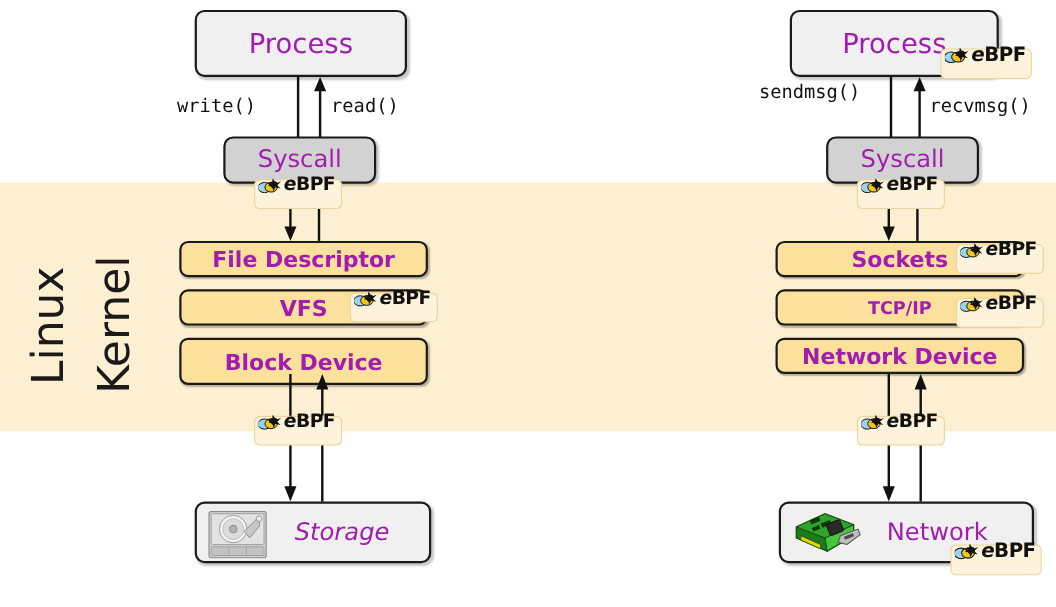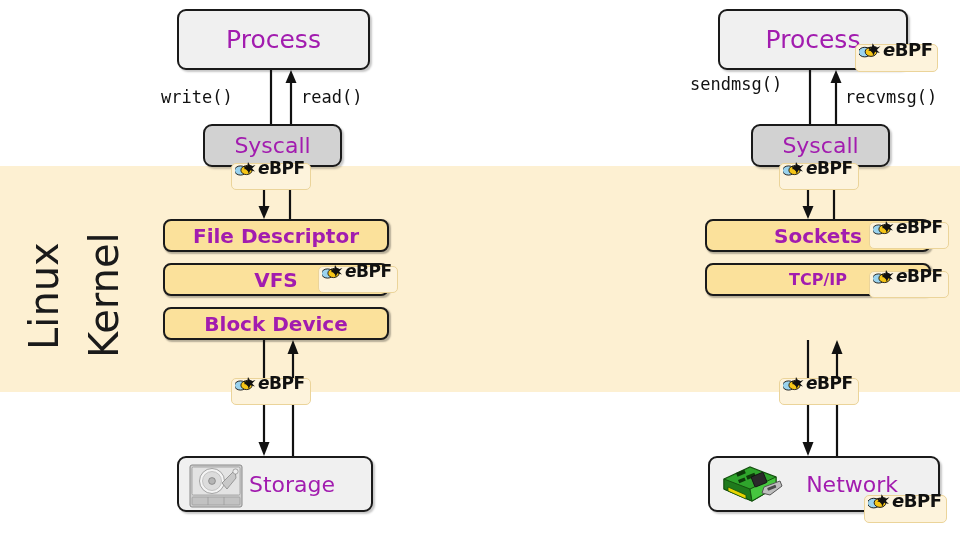--- a/index.html
+++ b/index.html
@@ -182,21 +182,21 @@
     <svg class="bee" width="22" height="17" viewBox="0 0 22 17">
       <ellipse cx="5.5" cy="10.5" rx="6" ry="4.6" fill="#9BD3EE" stroke="#111" stroke-width="0.9"></ellipse>
       <ellipse cx="11.5" cy="10.2" rx="5.6" ry="4.4" fill="#F5C518" stroke="#111" stroke-width="0.9"></ellipse>
       <path d="M9.2 6.2 L13.4 10.8 M11.0 5.6 L14.6 9.8" stroke="#111" stroke-width="1.5"></path>
       <path d="M13.0 2.0 L15.8 6.6 L20.5 5.0 L17.0 8.4 L20.0 11.4 L15.4 10.2 L13.6 14.0 L12.6 9.6 L8.8 9.0 L12.2 6.6 Z" fill="#111"></path>
       <circle cx="15.2" cy="7.0" r="2.1" fill="#111"></circle>
     </svg>
     <span class="txt" style="font-size:17px;"><span class="e">e</span>BPF</span>
   </div>
 
-  <div class="box box-yellow" style="left:163px; top:307px; width:226px; height:33px; font-size:20px; font-weight:600;">
+  <div class="box box-yellow" style="left:163px; top:307px; width:226px; height:43px; font-size:20px; font-weight:600;">
     <span class="lbl">Block Device</span>
   </div>
 
   <div class="arrow" style="left:254px; top:340px;">
     <svg width="20" height="116" viewBox="0 0 20 116">
       <line x1="10" y1="0" x2="10" y2="106" stroke="#111" stroke-width="2.2"></line>
       <polygon points="10,116 4.5,102 15.5,102" fill="#111"></polygon>
     </svg>
   </div>
   <div class="arrow" style="left:283px; top:340px;">
@@ -210,21 +210,21 @@
     <svg class="bee" width="22" height="17" viewBox="0 0 22 17">
       <ellipse cx="5.5" cy="10.5" rx="6" ry="4.6" fill="#9BD3EE" stroke="#111" stroke-width="0.9"></ellipse>
       <ellipse cx="11.5" cy="10.2" rx="5.6" ry="4.4" fill="#F5C518" stroke="#111" stroke-width="0.9"></ellipse>
       <path d="M9.2 6.2 L13.4 10.8 M11.0 5.6 L14.6 9.8" stroke="#111" stroke-width="1.5"></path>
       <path d="M13.0 2.0 L15.8 6.6 L20.5 5.0 L17.0 8.4 L20.0 11.4 L15.4 10.2 L13.6 14.0 L12.6 9.6 L8.8 9.0 L12.2 6.6 Z" fill="#111"></path>
       <circle cx="15.2" cy="7.0" r="2.1" fill="#111"></circle>
     </svg>
     <span class="txt" style="font-size:17px;"><span class="e">e</span>BPF</span>
   </div>
 
-  <div class="box box-gray" style="left:177px; top:456px; width:196px; height:56px; font-size:22px; justify-content:flex-end; padding-right:36px;">
+  <div class="box box-gray" style="left:177px; top:456px; width:215px; height:56px; font-size:22px; justify-content:flex-end; padding-right:36px;font-style:italic;">
     <svg class="dev-icon" width="54" height="44" viewBox="0 0 54 44" style="left:10px; top:6px;">
       <rect x="1" y="1" width="52" height="42" rx="2" fill="#cfcfcf" stroke="#8a8a8a" stroke-width="1"></rect>
       <rect x="3" y="3" width="48" height="28" rx="1.5" fill="#e3e3e3" stroke="#9a9a9a" stroke-width="0.8"></rect>
       <circle cx="23" cy="17" r="12.5" fill="#f4f4f4" stroke="#9a9a9a" stroke-width="0.9"></circle>
       <circle cx="23" cy="17" r="9.5" fill="#dcdcdc" stroke="#aaa" stroke-width="0.6"></circle>
       <circle cx="23" cy="17" r="3.4" fill="#b5b5b5" stroke="#777" stroke-width="0.7"></circle>
       <path d="M46 6 L33 19 L38 25 L47 14 Z" fill="#c8c8c8" stroke="#888" stroke-width="0.8"></path>
       <circle cx="46.5" cy="7.5" r="2.6" fill="#ededed" stroke="#888" stroke-width="0.7"></circle>
       <rect x="3" y="33" width="48" height="8" rx="1" fill="#c2c2c2" stroke="#9a9a9a" stroke-width="0.7"></rect>
       <line x1="19" y1="33" x2="19" y2="41" stroke="#9a9a9a" stroke-width="0.7"></line>
@@ -311,20 +311,23 @@
     <svg class="bee" width="22" height="17" viewBox="0 0 22 17">
       <ellipse cx="5.5" cy="10.5" rx="6" ry="4.6" fill="#9BD3EE" stroke="#111" stroke-width="0.9"></ellipse>
       <ellipse cx="11.5" cy="10.2" rx="5.6" ry="4.4" fill="#F5C518" stroke="#111" stroke-width="0.9"></ellipse>
       <path d="M9.2 6.2 L13.4 10.8 M11.0 5.6 L14.6 9.8" stroke="#111" stroke-width="1.5"></path>
       <path d="M13.0 2.0 L15.8 6.6 L20.5 5.0 L17.0 8.4 L20.0 11.4 L15.4 10.2 L13.6 14.0 L12.6 9.6 L8.8 9.0 L12.2 6.6 Z" fill="#111"></path>
       <circle cx="15.2" cy="7.0" r="2.1" fill="#111"></circle>
     </svg>
     <span class="txt" style="font-size:17px;"><span class="e">e</span>BPF</span>
   </div>
 
+  <div class="box box-yellow" style="left:705px; top:307px; width:226px; height:33px; font-size:20px; font-weight:600;">
+    <span class="lbl">Network Device</span>
+  </div>
 
   <div class="arrow" style="left:798px; top:340px;">
     <svg width="20" height="116" viewBox="0 0 20 116">
       <line x1="10" y1="0" x2="10" y2="106" stroke="#111" stroke-width="2.2"></line>
       <polygon points="10,116 4.5,102 15.5,102" fill="#111"></polygon>
     </svg>
   </div>
   <div class="arrow" style="left:827px; top:340px;">
     <svg width="20" height="116" viewBox="0 0 20 116">
       <line x1="10" y1="116" x2="10" y2="11" stroke="#111" stroke-width="2.2"></line>

